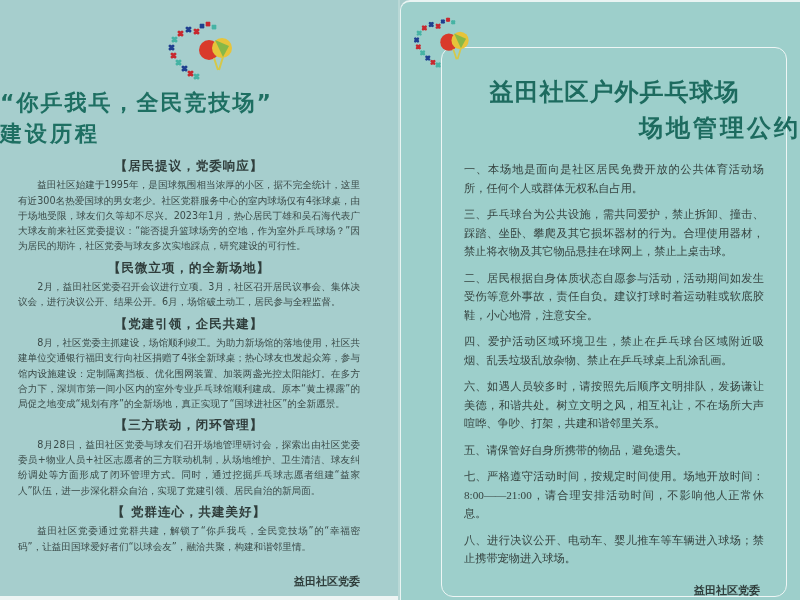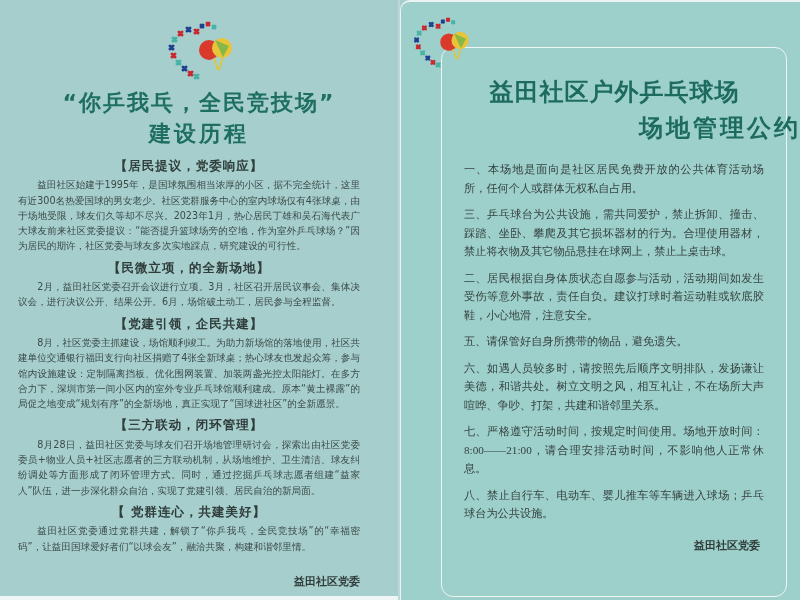--- a/index.html
+++ b/index.html
@@ -13,21 +13,21 @@
   .left { left: 0; width: 398px; background: #a6cecd; border-bottom: 4px solid #eef5f4; }
   .right { left: 400px; width: 400px; background: #9dcfcb; border-top-left-radius: 10px; border-top: 2px solid #eaf4f3; border-left: 1px solid #eaf4f3; }
   .divider { position: absolute; left: 398px; top: 0; width: 2px; height: 600px; background: #b9d8d6; }
 
   .logo { position: absolute; }
   .logo svg { display: block; }
   .left .logo { left: 165px; top: 20px; }
   .right .logo { left: 10px; top: 14px; }
 
   .title-left {
-    position: absolute; left: 0; width: 398px; top: 88px; text-align: center;
+    position: absolute; left: 0; width: 398px; top: 88px; 
     color: #1e6f62; font-weight: bold;
   }
   .title-left .l1 { font-size: 22px; letter-spacing: 2px; line-height: 30px; }
   .title-left .l2 { font-size: 22px; letter-spacing: 3px; line-height: 32px; }
 
   .left-body {
     position: absolute; left: 18px; width: 342px; top: 158px;
     color: #3a4a48; font-size: 9.6px; line-height: 15.3px;
   }
   .sec-h {
@@ -134,19 +134,20 @@
 
   <div class="title-right">
     <div class="l1">益田社区户外乒乓球场</div>
     <div class="l2">场地管理公约</div>
   </div>
 
   <div class="rules">
     <p class="rule">一、本场地是面向是社区居民免费开放的公共体育活动场所，任何个人或群体无权私自占用。</p>
     <p class="rule">三、乒乓球台为公共设施，需共同爱护，禁止拆卸、撞击、踩踏、坐卧、攀爬及其它损坏器材的行为。合理使用器材，禁止将衣物及其它物品悬挂在球网上，禁止上桌击球。</p>
     <p class="rule">二、居民根据自身体质状态自愿参与活动，活动期间如发生受伤等意外事故，责任自负。建议打球时着运动鞋或软底胶鞋，小心地滑，注意安全。</p>
+    <p class="rule">四、爱护活动区域环境卫生，禁止在乒乓球台区域附近吸烟、乱丢垃圾乱放杂物、禁止在乒乓球桌上乱涂乱画。</p>
+    <p class="rule">六、如遇人员较多时，请按照先后顺序文明排队，发扬谦让美德，和谐共处。树立文明之风，相互礼让，不在场所大声喧哗、争吵、打架，共建和谐邻里关系。</p>
     <p class="rule">五、请保管好自身所携带的物品，避免遗失。</p>
-    <p class="rule">六、如遇人员较多时，请按照先后顺序文明排队，发扬谦让美德，和谐共处。树立文明之风，相互礼让，不在场所大声喧哗、争吵、打架，共建和谐邻里关系。</p>
     <p class="rule">七、严格遵守活动时间，按规定时间使用。场地开放时间：8:00——21:00，请合理安排活动时间，不影响他人正常休息。</p>
-    <p class="rule">八、禁止自行车、电动车、婴儿推车等车辆进入球场；乒乓球台为公共设施。</p>
+    <p class="rule">八、进行决议公开、电动车、婴儿推车等车辆进入球场；禁止携带宠物进入球场。</p>
     <div class="sign-right">益田社区党委</div>
   </div>
 </div>
 
 </body></html>

